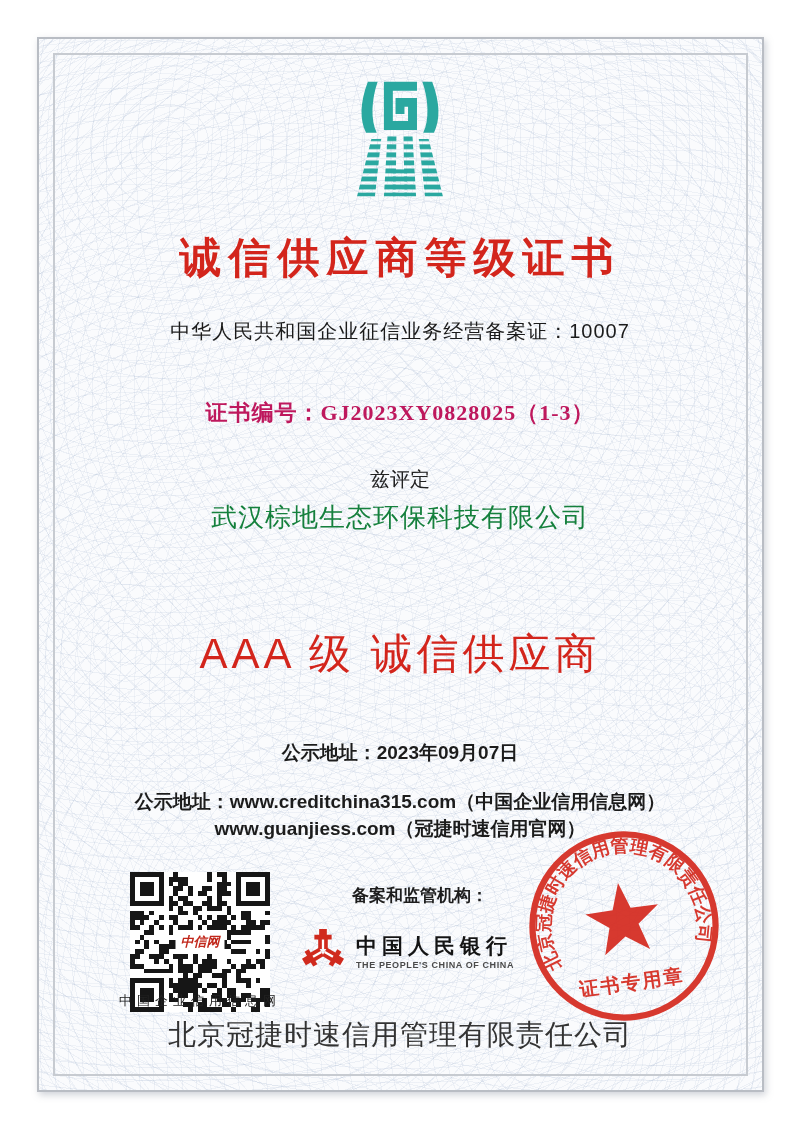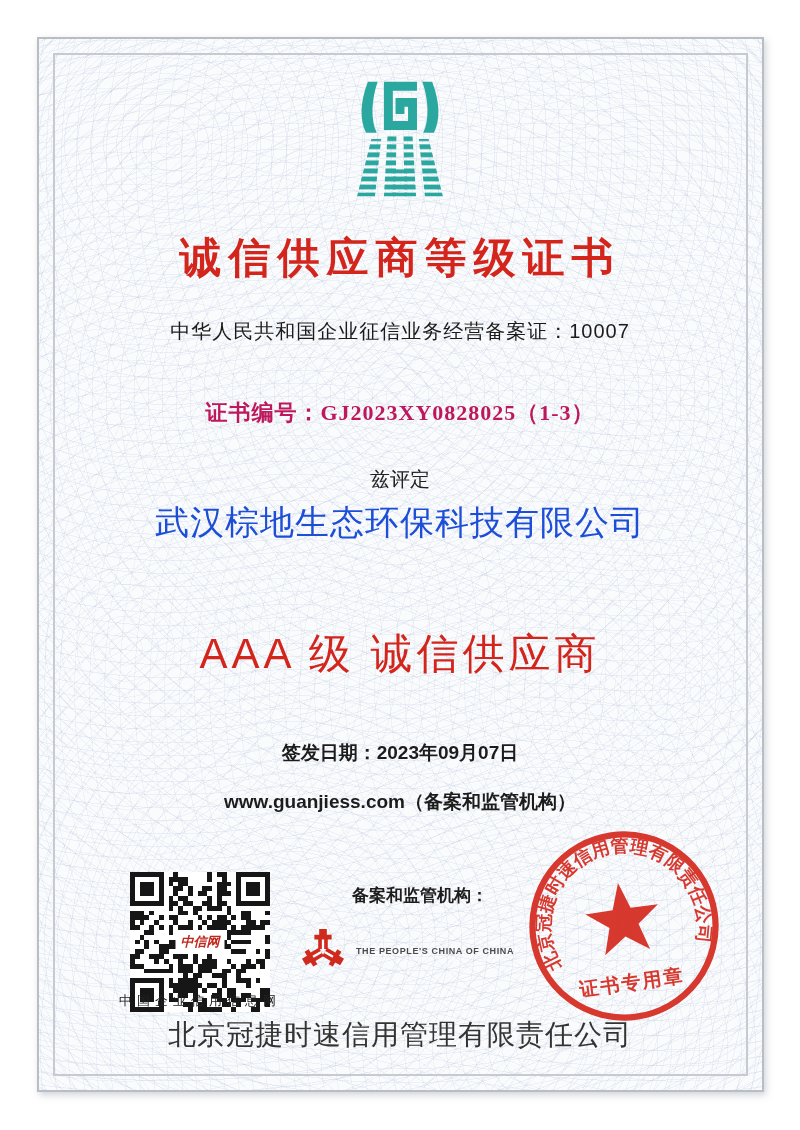--- a/index.html
+++ b/index.html
@@ -29,22 +29,22 @@
   .abs{position:absolute;}
   .center-text{left:0;right:0;text-align:center;}
   
   .logo-wrap{left:341px;top:80px;width:118px;height:118px;color:var(--logo-teal,#2aa8a0);}
   .cert-title{top:230px;font-size:42px;font-weight:bold;letter-spacing:7px;color:var(--title-red,#d3251c);}
   .cert-subtitle{top:318px;font-size:20px;font-weight:normal;letter-spacing:1px;color:var(--text-dark,#1b1b1b);}
   
   .cert-number{top:398px;font-size:22px;font-weight:bold;letter-spacing:1px;
     font-family:"Liberation Serif",serif;color:#be185d;}
   .cert-intro{top:466px;font-size:20px;font-family:"Liberation Serif",serif;color:#222;}
-  .company-name{top:500px;font-size:34px;font-family:Liberation Sans, sans-serif;
-    letter-spacing:1px;color:#1d4ed8;}
+  .company-name{top:500px;font-size:26px;font-family:Liberation Sans, sans-serif;
+    letter-spacing:1px;color:#15803d;}
   .grade-line{top:626px;font-size:42px;font-weight:normal;letter-spacing:4px;color:var(--title-red,#d3251c);}
   .dates-row{top:740px;left:0;right:0;display:flex;justify-content:center;gap:64px;
     font-size:19px;font-weight:bold;color:#1c1c1c;}
   .address-block{top:788px;font-size:19px;font-weight:bold;color:#1c1c1c;line-height:27px;}
   
   .qr-wrap{left:130px;top:872px;width:140px;height:140px;background:#fff;font-style:italic;}
   .qr-wrap svg{width:100%;height:100%;display:block;fill:#161616;}
   .qr-center-label{position:absolute;left:50%;top:50%;transform:translate(-50%,-50%);
     background:#fff;padding:1px 5px;color:#c1271b;font-size:13px;font-weight:bold;
     font-family:"Liberation Serif",serif;white-space:nowrap;}
@@ -92,25 +92,26 @@
 
 <div class="abs center-text cert-title">诚信供应商等级证书</div>
 <div class="abs center-text cert-subtitle">中华人民共和国企业征信业务经营备案证：10007</div>
 
 <div class="abs center-text cert-number">证书编号：GJ2023XY0828025（1-3）</div>
 <div class="abs center-text cert-intro">兹评定</div>
 <div class="abs center-text company-name">武汉棕地生态环保科技有限公司</div>
 <div class="abs center-text grade-line">AAA 级 诚信供应商</div>
 
 <div class="abs dates-row">
-  <span>签发日期：2023年09月07日</span>
+  <span>公示地址：2023年09月07日</span>
 </div>
 
 <div class="abs center-text address-block">
-  <div>www.guanjiess.com（备案和监管机构）</div>
+  <div>公示地址：www.creditchina315.com（中国企业信用信息网）</div>
+  <div>www.guanjiess.com（冠捷时速信用官网）</div>
 </div>
 
 <div class="abs qr-wrap">
   <svg viewBox="0 0 29 29" shape-rendering="crispEdges">
       <rect x="9" y="0" width="1" height="1"></rect>
       <rect x="16" y="0" width="1" height="1"></rect>
       <rect x="18" y="0" width="1" height="1"></rect>
       <rect x="19" y="0" width="1" height="1"></rect>
       <rect x="8" y="1" width="1" height="1"></rect>
       <rect x="9" y="1" width="1" height="1"></rect>
@@ -418,20 +419,21 @@
         <path d="M18,1 h8 v6 h5 v5 h-4 v10 h-10 v-10 h-4 v-5 h5 z"></path>
         <rect x="20.8" y="12" width="2.4" height="10" fill="#fff"></rect>
       </g>
       <g transform="rotate(240 22 24)">
         <path d="M18,1 h8 v6 h5 v5 h-4 v10 h-10 v-10 h-4 v-5 h5 z"></path>
         <rect x="20.8" y="12" width="2.4" height="10" fill="#fff"></rect>
       </g>
     </g>
   </svg>
   <div class="bank-names">
+    <span class="bank-name-cn">中国人民银行</span>
     <span class="bank-name-en">THE PEOPLE'S CHINA OF CHINA</span>
   </div>
 </div>
 
 <div class="abs seal-wrap">
   <svg viewBox="0 0 220 220">
     <g transform="rotate(-8 110 110)" fill="var(--seal-red,#d52b20)" opacity="0.93">
       <circle cx="110" cy="110" r="95" fill="none" stroke="var(--seal-red,#d52b20)" stroke-width="6.5"></circle>
       <defs>
         <path id="sealArc" d="M40.2,142.6 A77,77 0 1 1 179.8,142.6" fill="none"></path>

